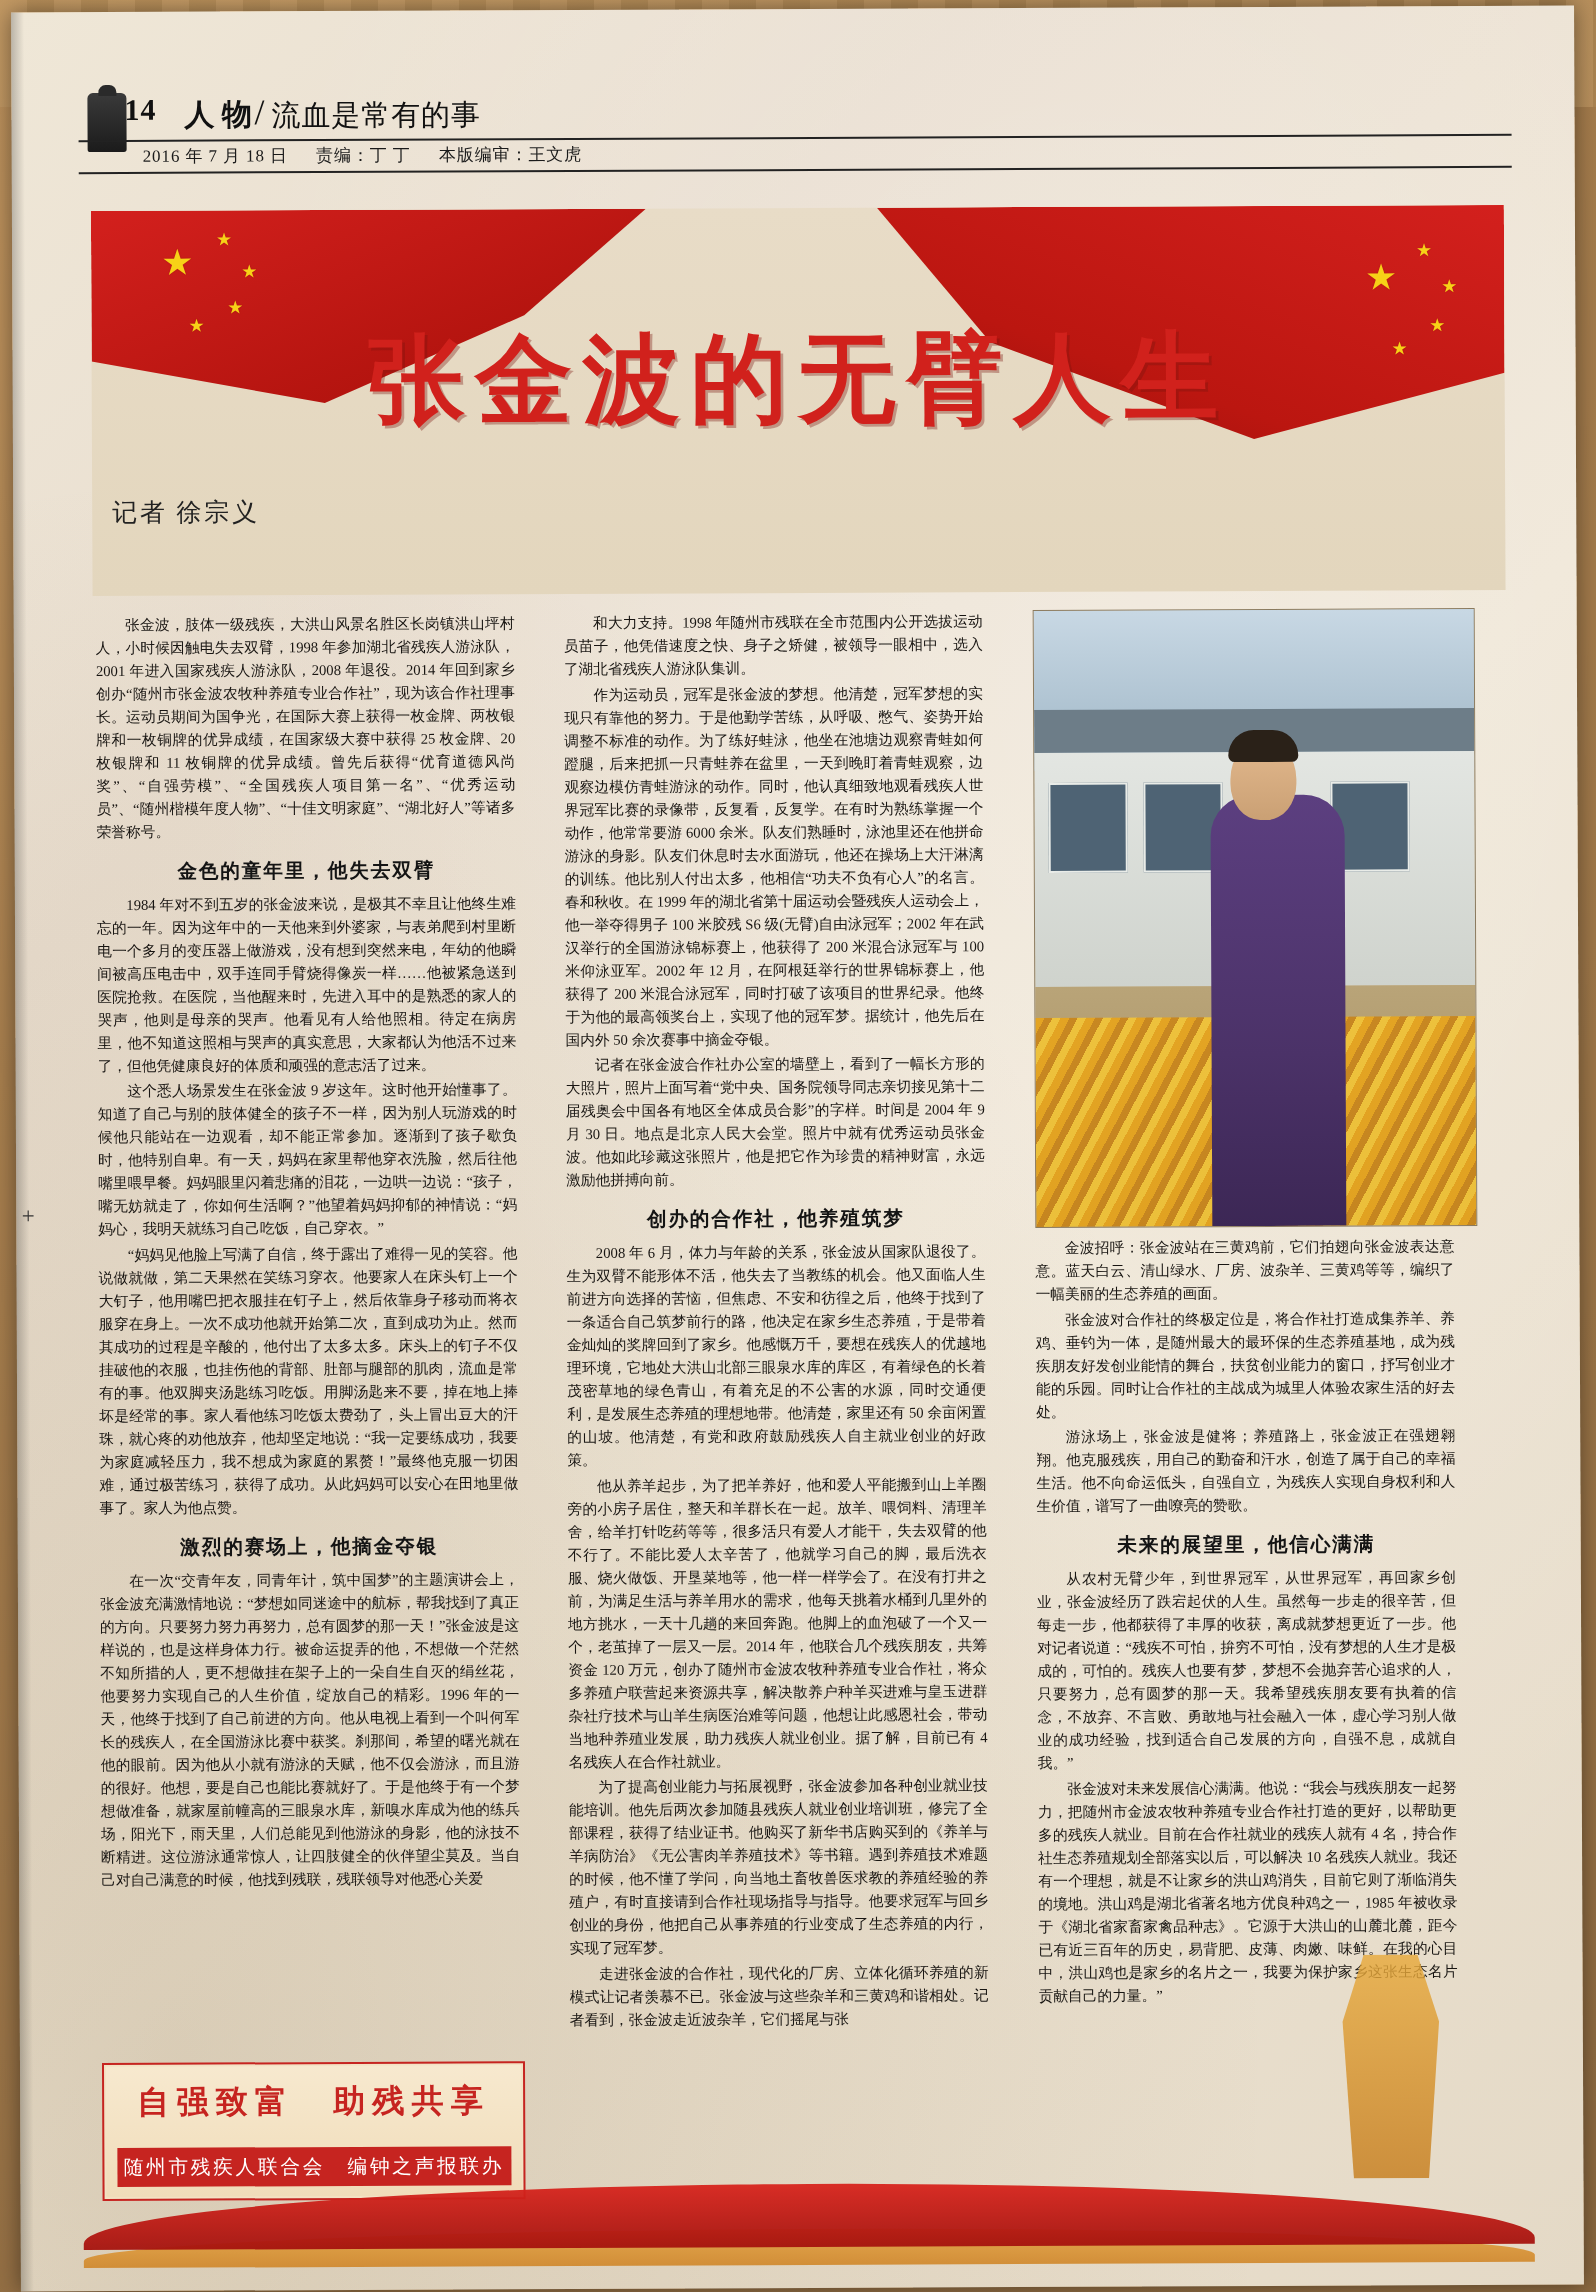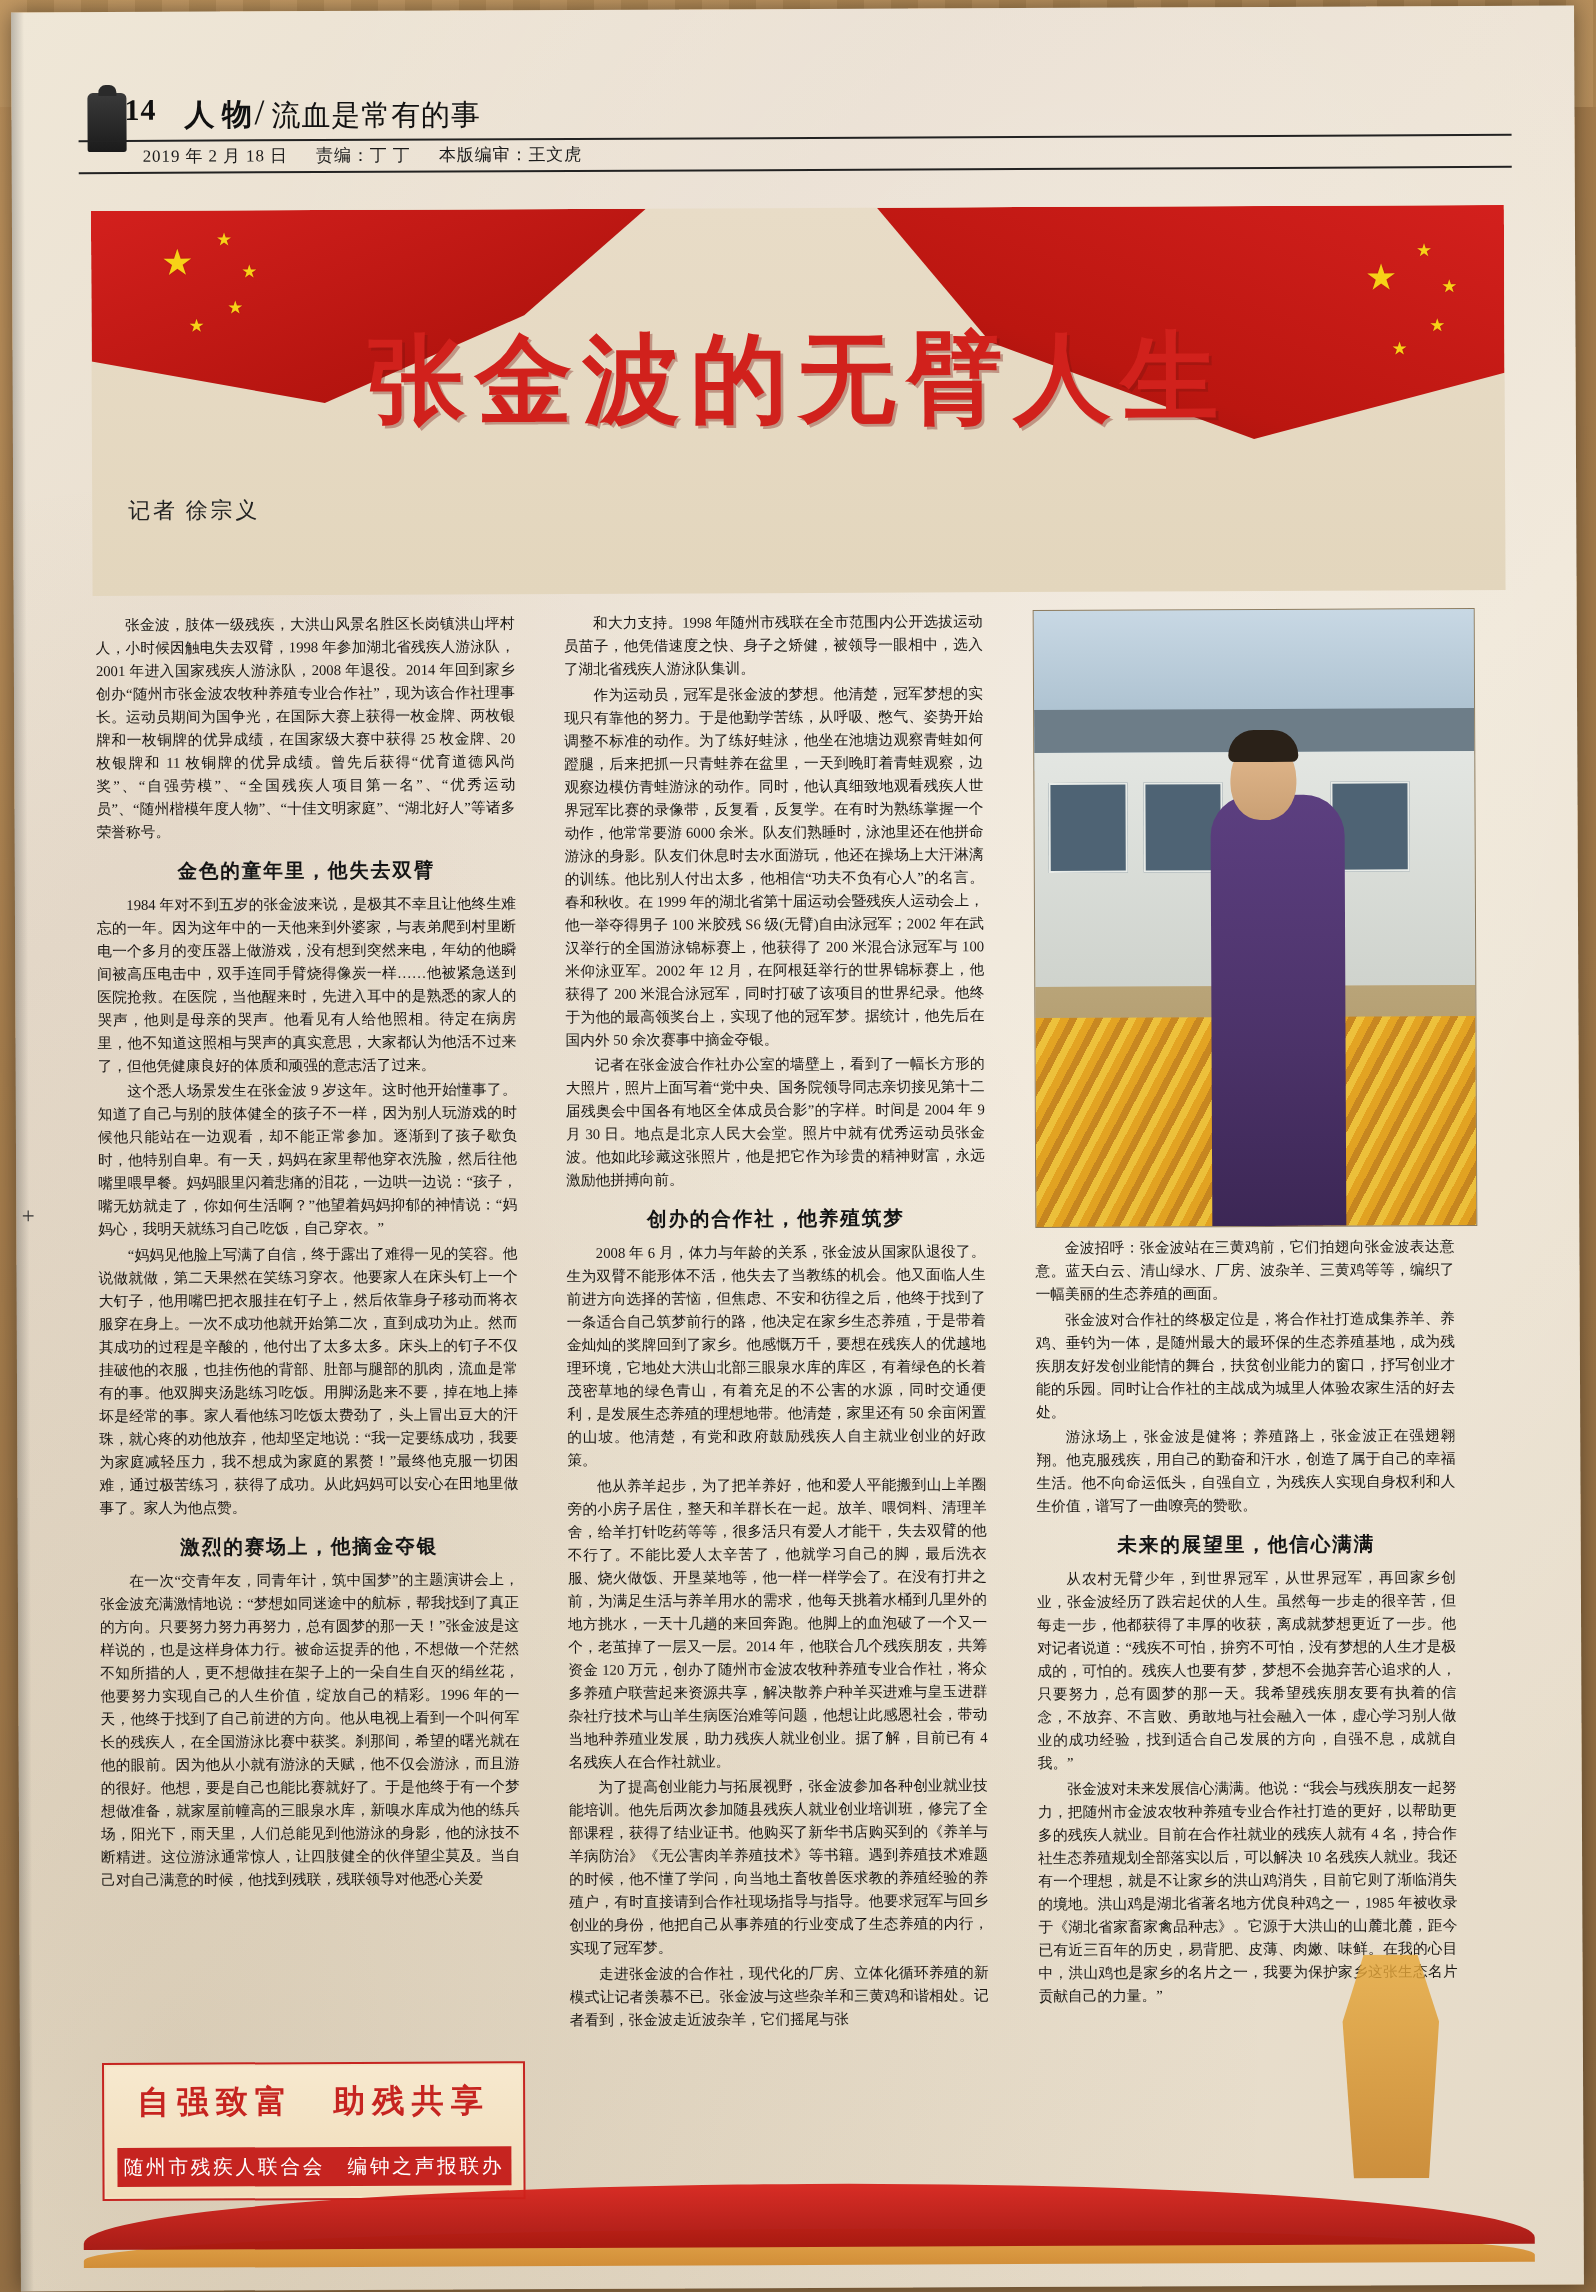--- a/index.html
+++ b/index.html
@@ -96,21 +96,21 @@
     text-shadow:0 0 1.8px rgba(0,0,0,.15);
   }
   .headline{
     position:absolute;left:0;right:0;top:107px;text-align:center;
     font-size:97px;font-weight:bold;color:#d1211c;
     letter-spacing:10.7px;
     font-family:"DejaVu Sans","Liberation Sans",sans-serif;
     text-shadow:2.7px 2.7px 0 rgba(120,20,15,.35);
   }
   .byline{
-    position:absolute;left:36px;top:285px;font-size:22px;color:#222;letter-spacing:2.7px;
+    position:absolute;left:20px;top:285px;font-size:25px;color:#222;letter-spacing:2.7px;
   }
   
   .cols{
     position:absolute;left:82px;top:602px;width:1406px;height:1433px;
   }
   .col{
     position:absolute;top:0;width:419px;
     font-size:14.7px;line-height:23px;color:#181512;
     text-align:justify;
     font-family:"Liberation Serif","DejaVu Serif",serif;
@@ -211,21 +211,21 @@
   <div class="crossmark">+</div>
 
   <div class="masthead">
     <div class="bell"></div>
     <div class="mh-num">14</div>
     <div class="mh-cat">人 物</div>
     <div class="mh-slash">/</div>
     <div class="mh-title">流血是常有的事</div>
     <div class="mh-line"></div>
     <div class="mh-sub">
-      <span>2019 年 2 月 18 日</span>
+      <span>2016 年 7 月 18 日</span>
       <span>责编：丁 丁</span>
       <span>本版编审：王文虎</span>
     </div>
     <div class="mh-line2"></div>
   </div>
 
   <div class="banner">
     <div class="flagL"></div>
     <div class="flagR"></div>
     <div class="star" style="left:70px;top:34px;font-size:36px;">★</div>

